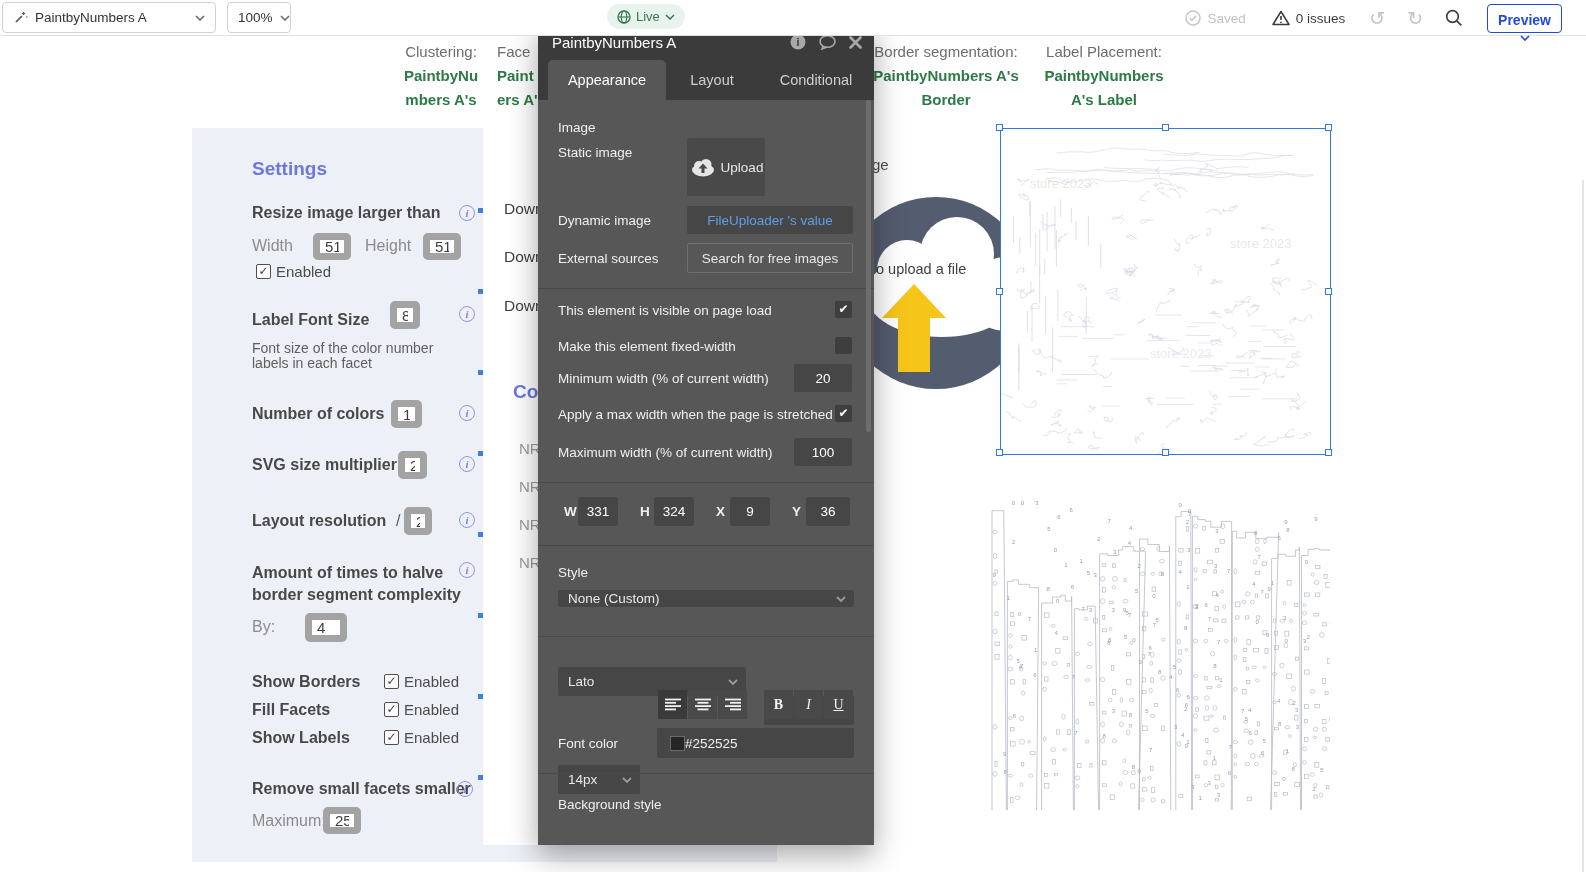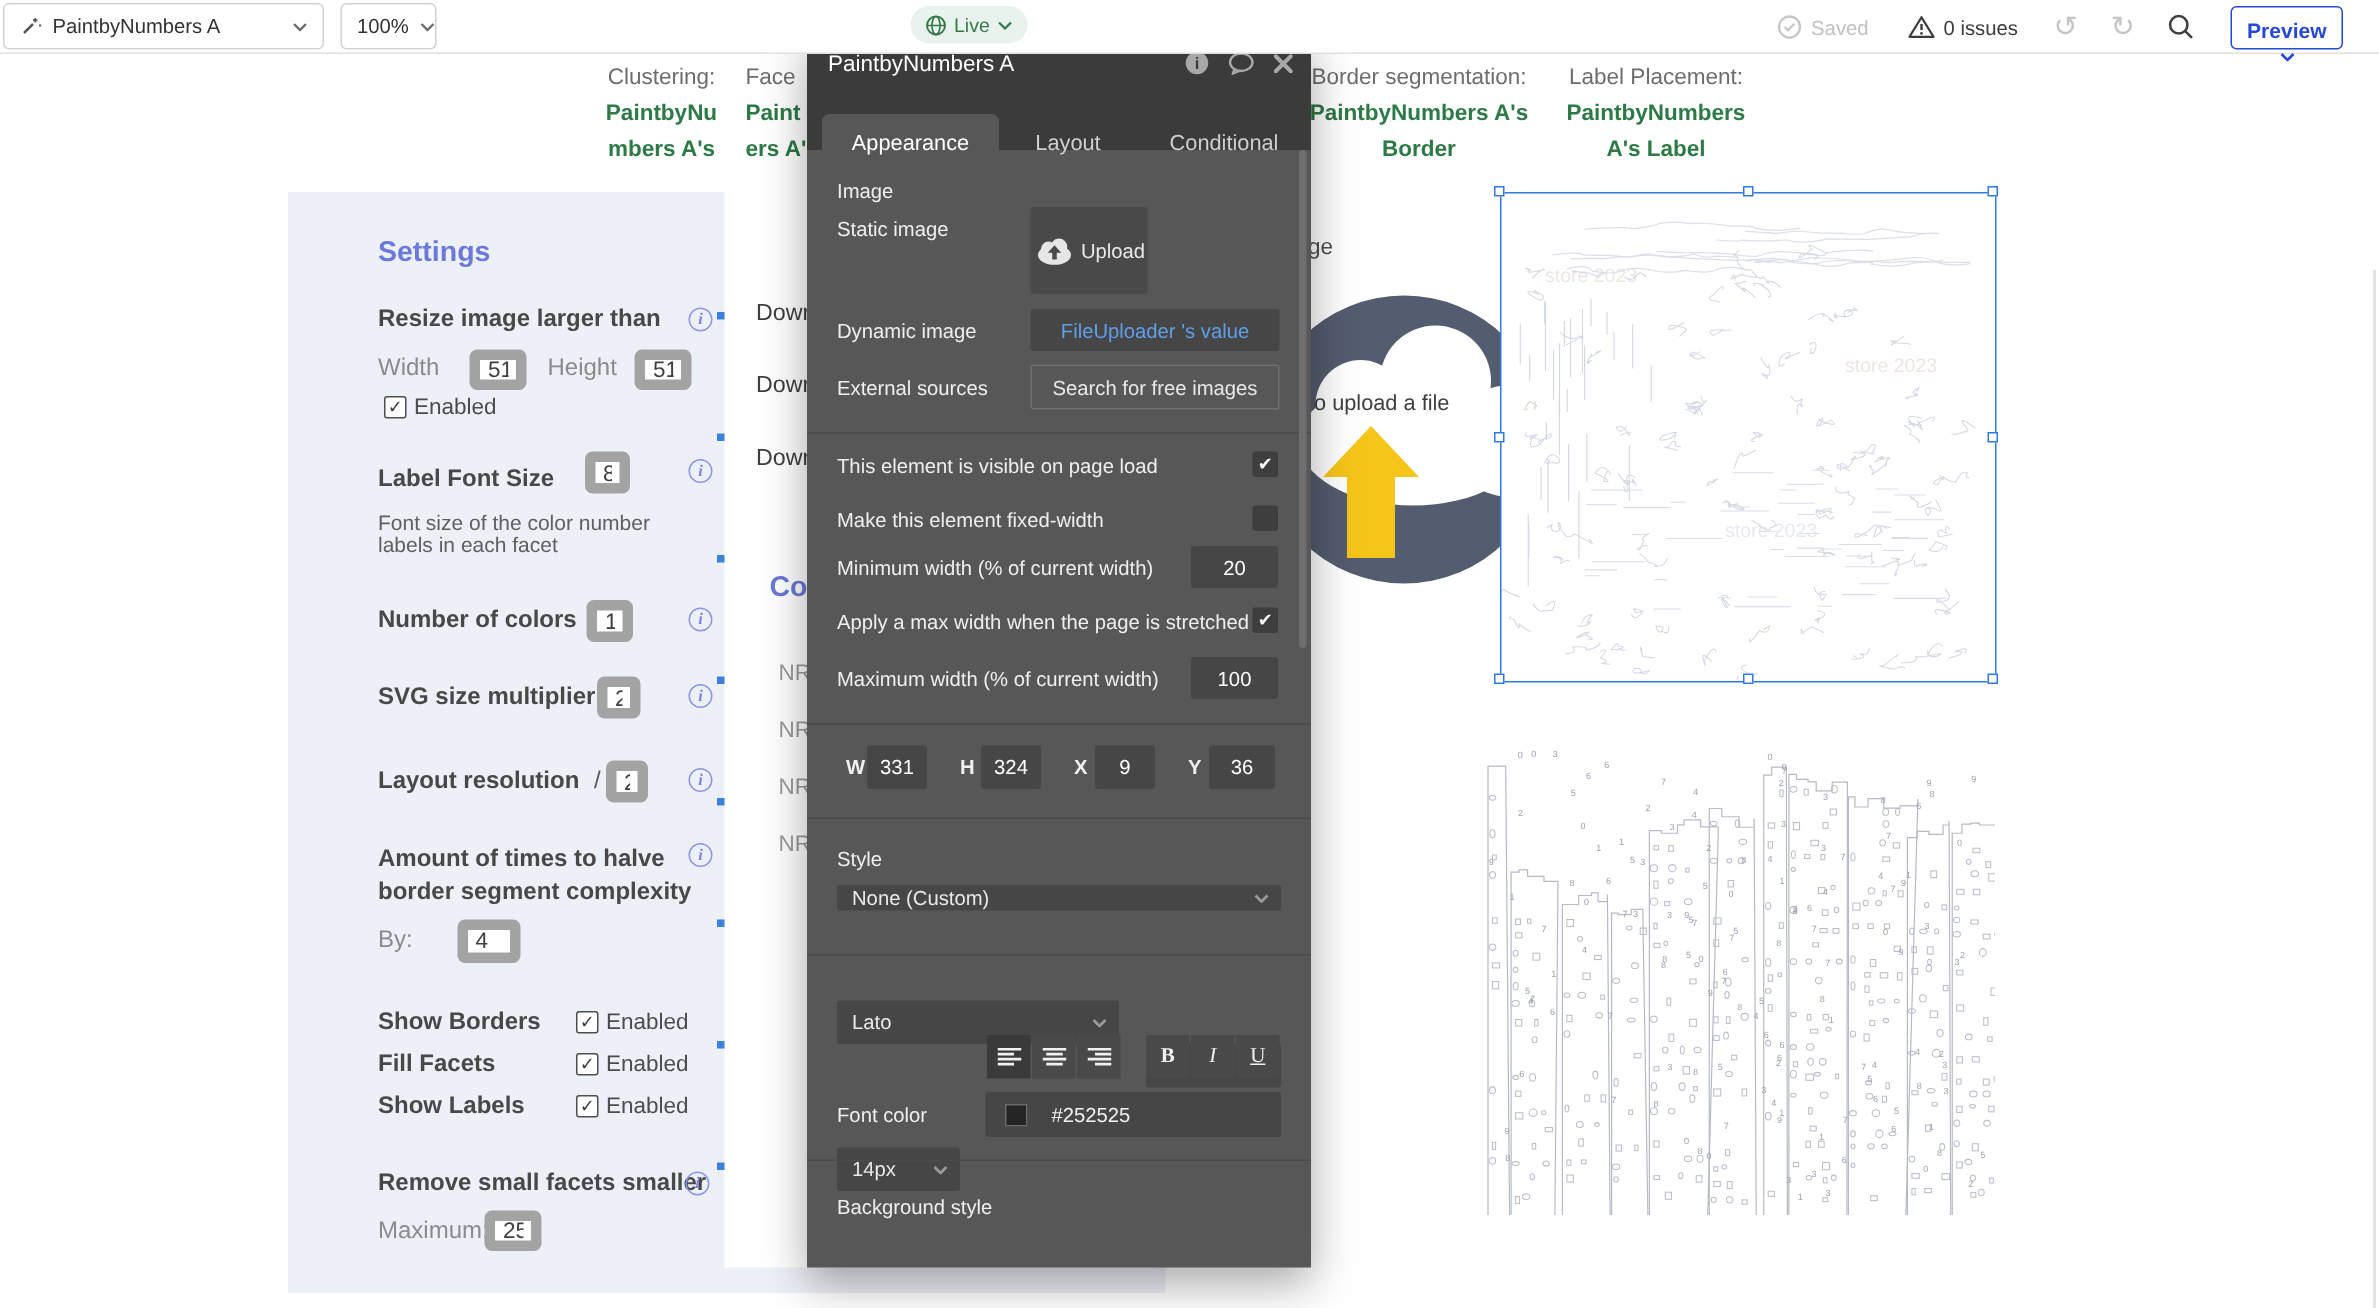--- a/index.html
+++ b/index.html
@@ -46,21 +46,21 @@
   .handle{position:absolute;width:7px;height:7px;background:#fff;border:1.5px solid #3079e3;z-index:5;}
   #img-sky{position:absolute;left:990px;top:490px;width:340px;height:322px;background:#fff;z-index:4;}
   .bluedot{position:absolute;left:478px;width:5px;height:5px;background:#3b82e0;z-index:3;}
   #vscroll{position:absolute;left:1582px;top:180px;width:2px;height:692px;background:#e3e3e3;z-index:6;}
 
   
   #modal{position:absolute;left:538px;top:24px;width:336px;height:821px;z-index:30;box-shadow:0 10px 28px rgba(0,0,0,.35);background:#575757;}
   #modal-header{position:absolute;left:0;top:0;width:336px;height:36px;background:#3b3b3b;color:#fff;display:flex;align-items:center;padding:0 14px;font-size:15px;}
   .mh-icons{position:absolute;right:12px;top:0;height:36px;display:flex;align-items:center;gap:13px;color:#a8a8a8;}
   #modal-tabs{position:absolute;left:0;top:36px;width:336px;height:40px;background:#3b3b3b;}
-  .tab{position:absolute;top:0;height:40px;display:flex;align-items:center;justify-content:center;font-size:14.5px;color:#cfcfcf;margin-top:16px;}
+  .tab{position:absolute;top:0;height:40px;display:flex;align-items:center;justify-content:center;font-size:14.5px;color:#cfcfcf;}
   .tab.active{background:#575757;border-radius:5px 5px 0 0;color:#fff;}
   .m-abs{position:absolute;}
   .m-label{color:#efefef;font-size:13.5px;}
   .m-div{position:absolute;left:0;width:336px;height:1px;background:#4a4a4a;}
   .m-btn{background:#494949;color:#e8e8e8;font-size:13.5px;display:flex;align-items:center;justify-content:center;border-radius:2px;}
   .m-input{background:#464646;border:none;color:#fff;font-size:13.5px;text-align:center;border-radius:2px;outline:none;}
   .m-dd{background:#464646;color:#e9e9e9;font-size:13.5px;display:flex;align-items:center;border-radius:2px;padding:0 10px;position:relative;}
   .m-dd .dchev{position:absolute;right:8px;}
   .m-cb{position:absolute;width:17px;height:17px;background:#3e3e3e;border-radius:2px;color:#fff;font-size:12px;line-height:17px;text-align:center;}
   #modal-scroll{position:absolute;left:328px;top:76px;width:5px;height:332px;background:#6e6e6e;border-radius:3px;}
@@ -965,21 +965,21 @@
     </div>
     <div class="alignbox" style="left:226px;top:666px;">
       <div class="biu" style="font-weight:700;">B</div>
       <div class="biu" style="font-style:italic;">I</div>
       <div class="biu" style="text-decoration:underline;">U</div>
     </div>
 
     <div class="m-abs m-label" style="left:20px;top:712px;">Font color</div>
     <div class="m-abs" style="left:119px;top:704px;width:197px;height:30px;background:#464646;border-radius:2px;display:flex;align-items:center;">
       <span style="width:15px;height:15px;background:#252525;border:1px solid #6b6b6b;margin-left:13px;"></span>
-      <span style="color:#f0f0f0;font-size:13.5px;margin-left:16px;">#252525</span>
+      <span style="color:#f0f0f0;font-size:13.5px;margin-left:0;">#252525</span>
     </div>
 
     <div class="m-div" style="top:749px;"></div>
 
     <div class="m-abs m-label" style="left:20px;top:773px;">Background style</div>
 
     <div id="modal-scroll"></div>
   </div>
 
   <div id="topbar">

